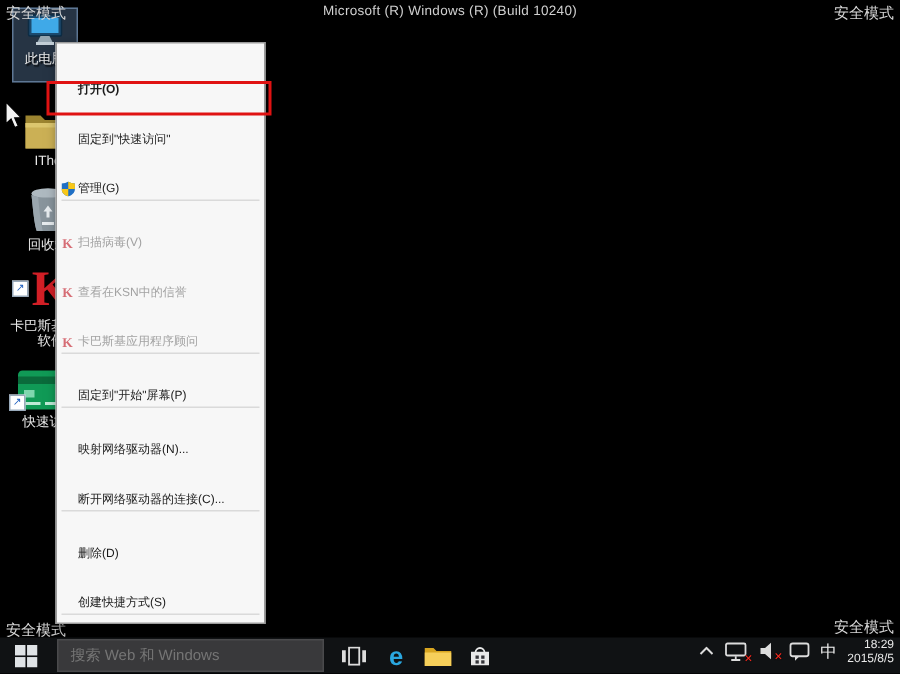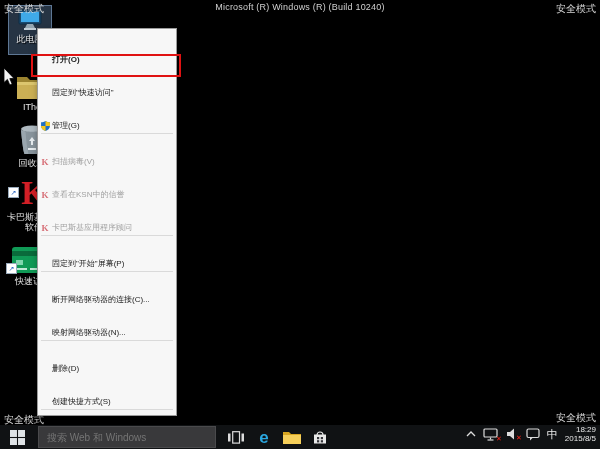--- a/index.html
+++ b/index.html
@@ -154,25 +154,25 @@
       <span class="mtxt">卡巴斯基应用程序顾问</span>
     </div>
   <div class="msep"></div>
   <div class="mi">
       <span class="mic"></span>
       <span class="mtxt">固定到"开始"屏幕(P)</span>
     </div>
   <div class="msep"></div>
   <div class="mi">
       <span class="mic"></span>
+      <span class="mtxt">映射网络驱动器(N)...</span>
+    </div>
+  <div class="mi">
+      <span class="mic"></span>
       <span class="mtxt">断开网络驱动器的连接(C)...</span>
-    </div>
-  <div class="mi">
-      <span class="mic"></span>
-      <span class="mtxt">映射网络驱动器(N)...</span>
     </div>
   <div class="msep"></div>
   <div class="mi">
       <span class="mic"></span>
       <span class="mtxt">删除(D)</span>
     </div>
   <div class="mi">
       <span class="mic"></span>
       <span class="mtxt">创建快捷方式(S)</span>
     </div>

